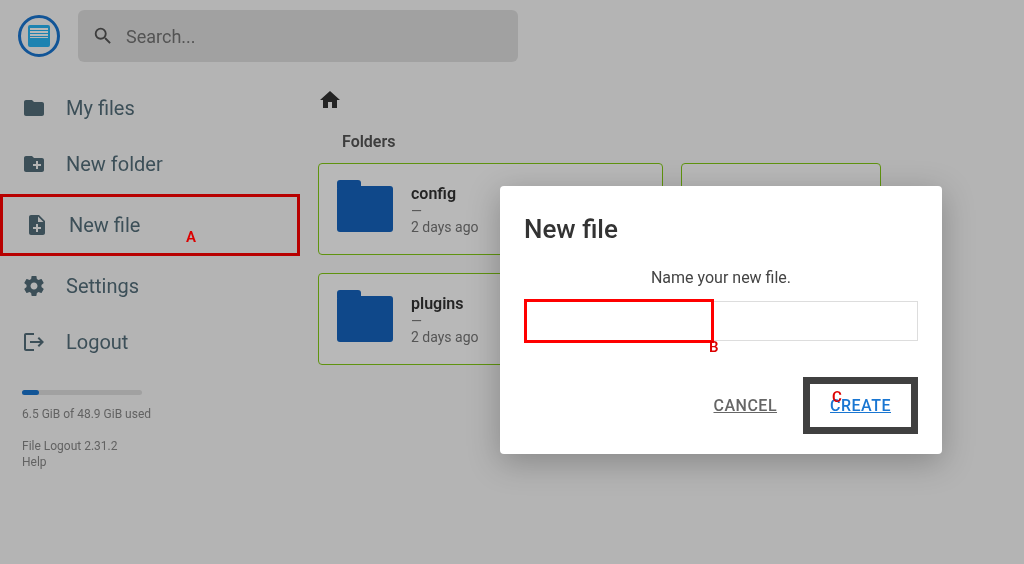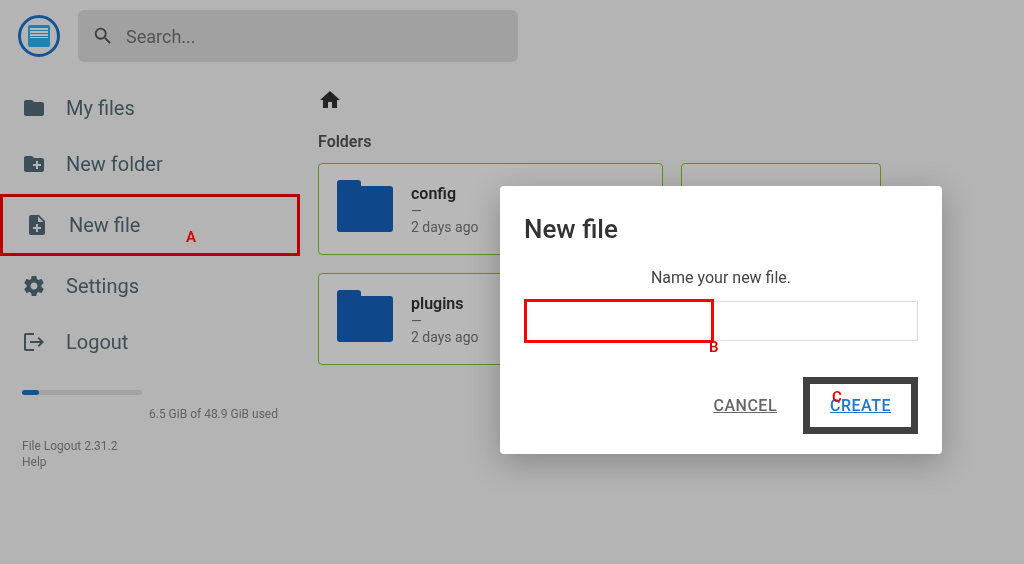--- a/index.html
+++ b/index.html
@@ -16,26 +16,26 @@
     
     .main { display: flex; }
     .sidebar { width: 300px; padding-top: 8px; }
     .nav-item { display: flex; align-items: center; gap: 20px; padding: 16px 22px; color: #546e7a; font-size: 20px; cursor: pointer; position: relative; }
     .nav-item .icon { width: 24px; height: 24px; display: flex; align-items: center; justify-content: center; }
     
     .nav-item.highlighted { border: 3px solid red; margin: 2px 0; }
     
     .storage-bar { margin: 20px 22px 8px; width: 120px; height: 5px; background: #e0e0e0; border-radius: 3px; position: relative; }
     .storage-bar-fill { position: absolute; left: 0; top: 0; height: 100%; width: 14%; background: #1976d2; border-radius: 3px; }
-    .storage-text { margin: 12px 22px 18px; font-size: 12px; color: #888; text-align: right; }
+    .storage-text { margin: 12px 22px 18px; font-size: 12px; color: #888; }
     .footer-text { margin: 2px 22px; font-size: 12px; color: #888; }
     
     .content { flex: 1; padding: 12px 18px; }
     .breadcrumb { padding: 4px 0 20px; }
-    .section-title { font-size: 16px; color: #555; font-weight: 600; margin-bottom: 12px; }
+    .section-title { font-size: 16px; color: #555; font-weight: 600; margin-bottom: 12px; margin-left: 24px; }
     .folder-grid { display: flex; flex-wrap: wrap; gap: 18px; }
     .folder-card { width: 345px; height: 92px; background: #fff; border: 1px solid #84cc16; border-radius: 4px; display: flex; align-items: center; padding: 0 18px; gap: 18px; }
     .folder-icon-big { width: 56px; height: 46px; background: #1565c0; border-radius: 3px; position: relative; }
     .folder-icon-big::before { content: ""; position: absolute; top: -6px; left: 0; width: 24px; height: 8px; background: #1565c0; border-radius: 3px 3px 0 0; }
     .folder-info .name { font-size: 16px; font-weight: 600; color: #333; }
     .folder-info .dash { font-size: 14px; color: #777; }
     .folder-info .time { font-size: 14px; color: #777; }
     
     .dialog { position: absolute; left: 500px; top: 186px; width: 442px; background: #fff; border-radius: 4px; box-shadow: 0 8px 32px rgba(0,0,0,0.25); z-index: 100; padding: 28px 24px 20px; }
     .dialog-title { font-size: 26px; font-weight: 500; color: #333; margin-bottom: 24px; }

